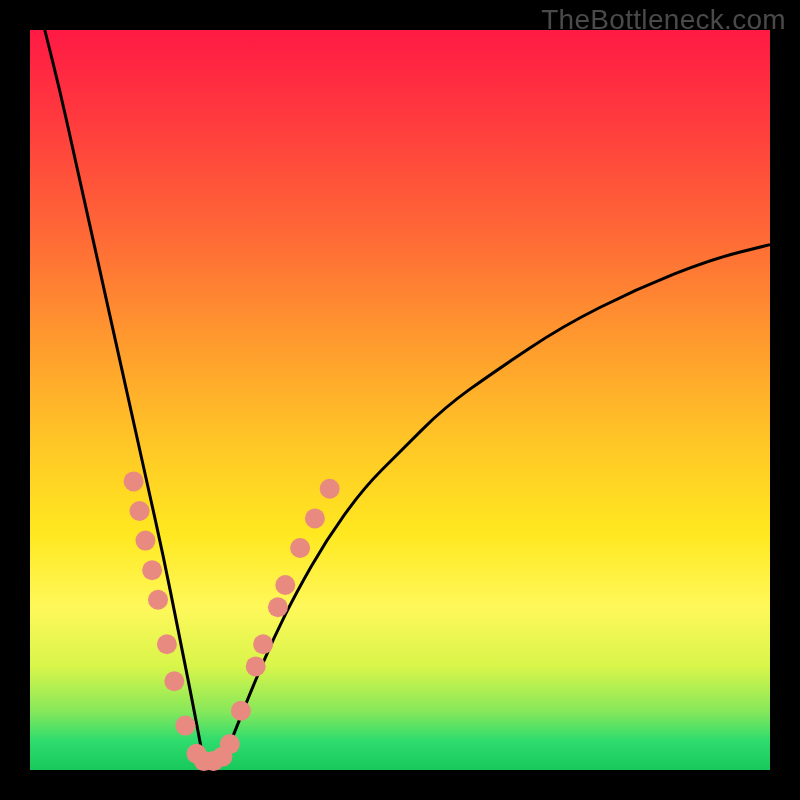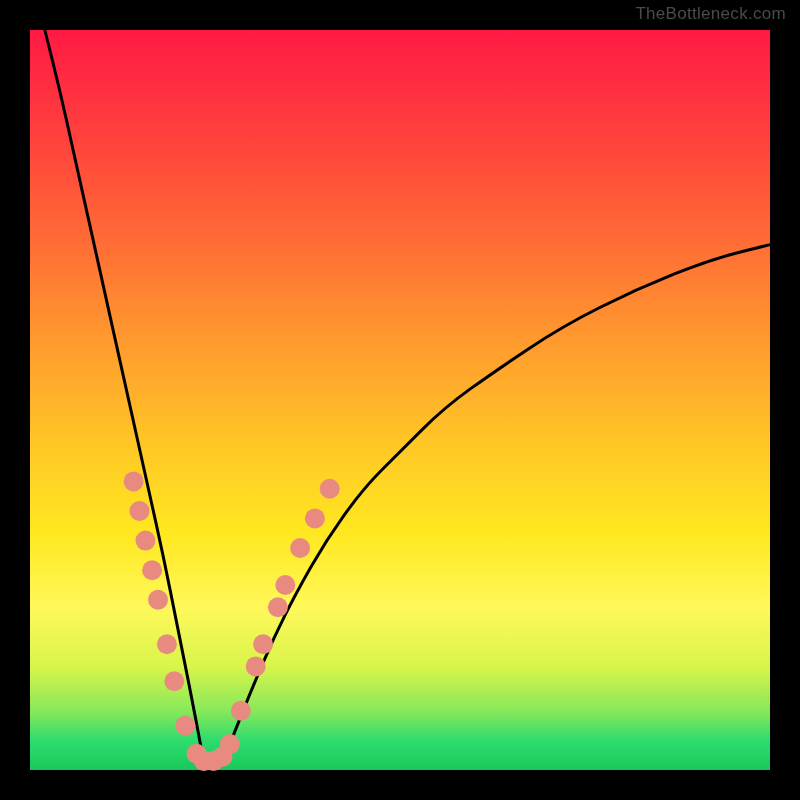--- a/index.html
+++ b/index.html
@@ -37,21 +37,21 @@
       #88e85a 92%,
       #2fdc6e 96%,
       #17c95a 100%
     );
   }
   .watermark {
     position: absolute;
     top: 4px;
     right: 14px;
     color: #4a4a4a;
-    font-size: 17px;
+    font-size: 28px;
     font-weight: 500;
     letter-spacing: 0.3px;
     user-select: none;
     text-align: right;
   }
   svg.curves {
     position: absolute;
     left: 0;
     top: 0;
     width: 740px;

